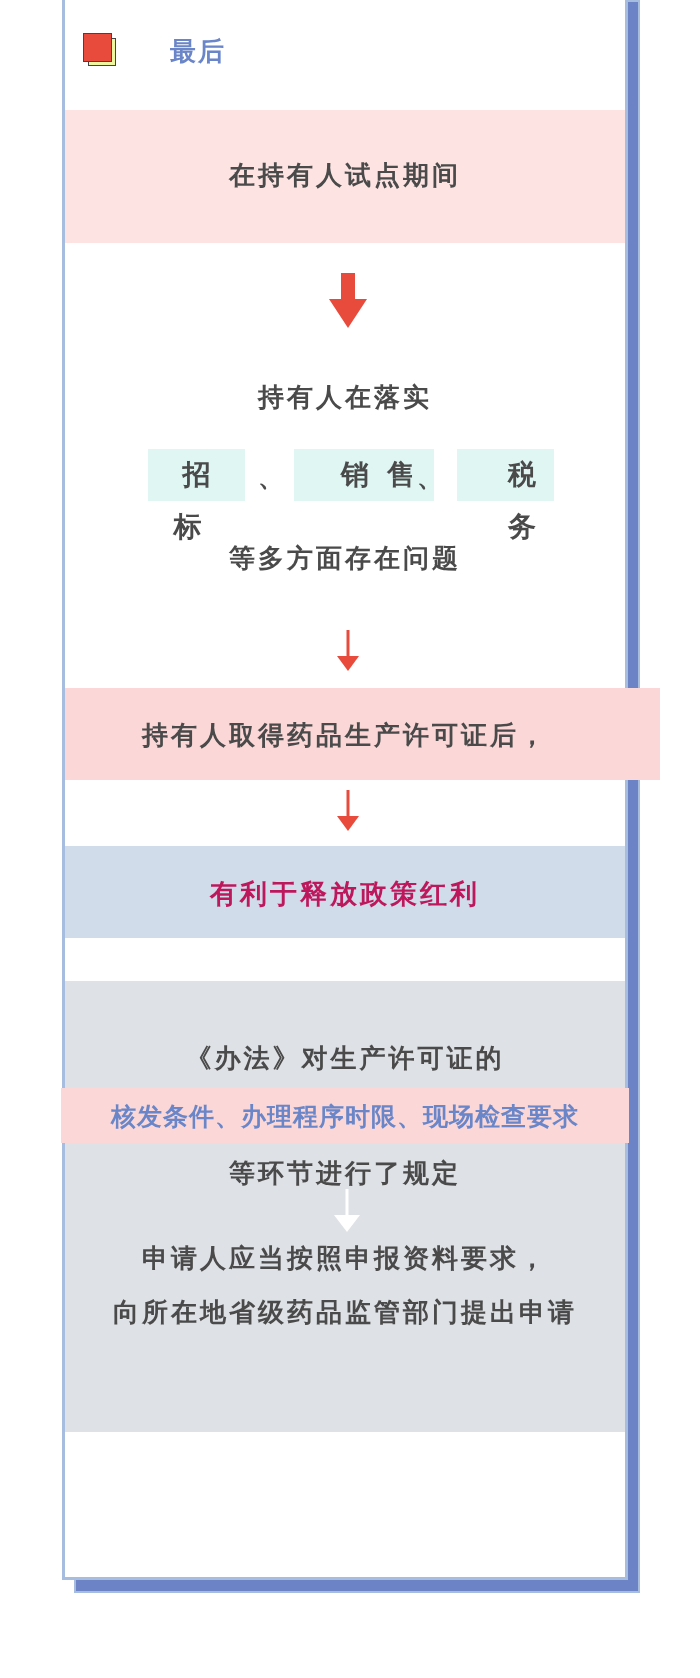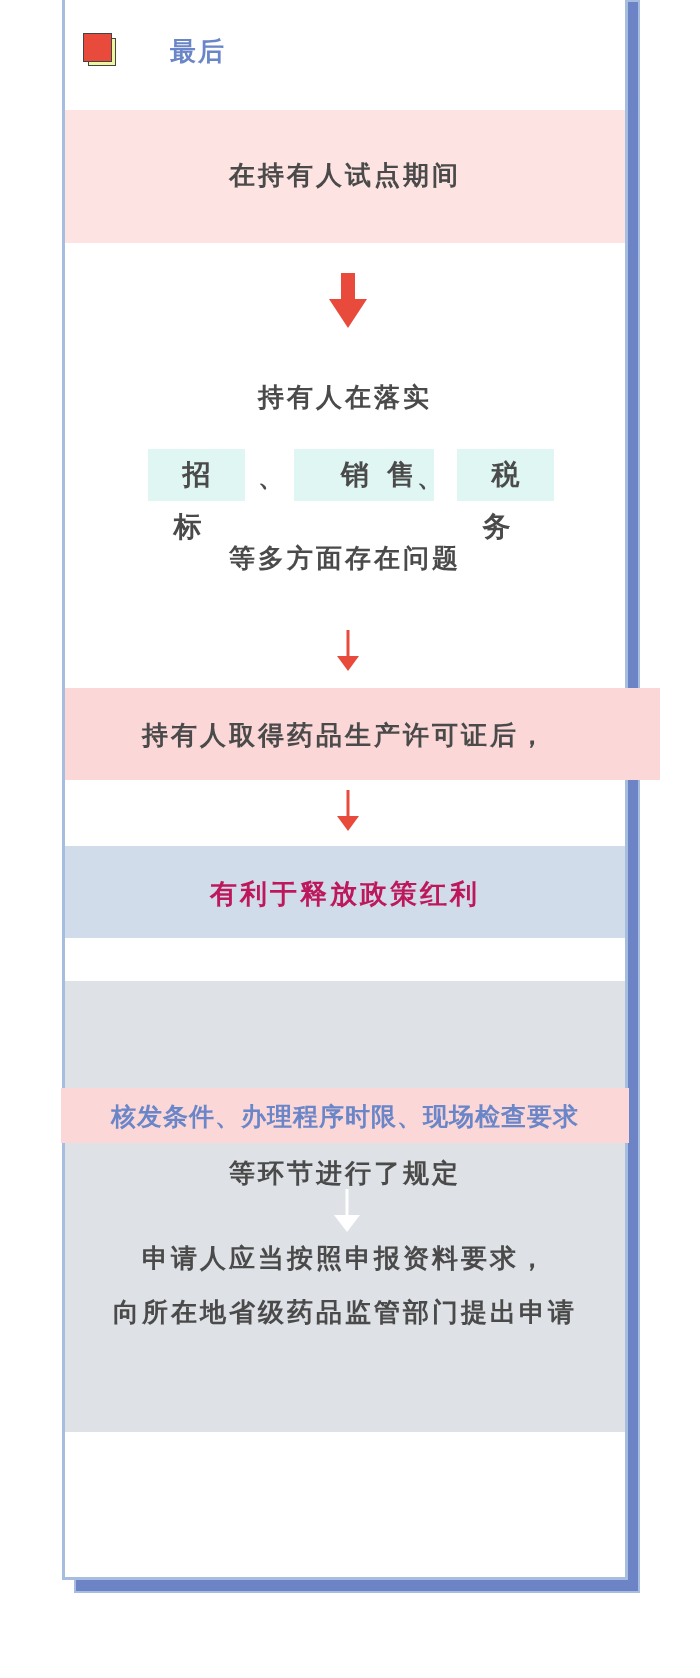--- a/index.html
+++ b/index.html
@@ -41,21 +41,21 @@
     <rect x="12" y="0" width="14" height="30" fill="#e84b3c"></rect>
     <polygon points="0,26 38,26 19,55" fill="#e84b3c"></polygon>
   </svg>
 
   <div class="center-text txt26" style="top:380px;">持有人在落实</div>
 
   <div class="tag" style="left:83px;width:97px;">招标</div>
   <div class="dun" style="left:193px;">、</div>
   <div class="tag" style="left:229px;width:112px;padding-left:28px;">销售</div>
   <div class="dun" style="left:352px;">、</div>
-  <div class="tag" style="left:392px;width:97px;">税务</div>
+  <div class="tag" style="left:392px;width:97px;text-align:right;">税务</div>
 
   <div class="center-text txt26" style="top:541px;">等多方面存在问题</div>
 
   <svg class="abs" style="left:272px;top:630px;" width="22" height="42">
     <line x1="11" y1="0" x2="11" y2="36" stroke="#e84b3c" stroke-width="3"></line>
     <polygon points="0,26 22,26 11,41" fill="#e84b3c"></polygon>
   </svg>
 
   <div class="box" style="top:688px;height:92px;background:#fbd8d7;padding-left:35px;">
     <div class="center-text" style="top:30px;font-size:26px;">持有人取得药品生产许可证后，</div>
@@ -64,20 +64,21 @@
   <svg class="abs" style="left:272px;top:790px;" width="22" height="42">
     <line x1="11" y1="0" x2="11" y2="36" stroke="#e84b3c" stroke-width="3"></line>
     <polygon points="0,26 22,26 11,41" fill="#e84b3c"></polygon>
   </svg>
 
   <div class="box" style="top:846px;height:92px;background:#d1dcea;">
     <div class="center-text" style="top:30px;font-size:27px;color:#be185d;">有利于释放政策红利</div>
   </div>
 
   <div class="box" style="top:981px;height:451px;background:#dee1e5;">
+    <div class="center-text" style="top:60px;font-size:26px;">《办法》对生产许可证的</div>
     <div class="abs" style="left:-4px;top:107px;width:568px;height:55px;background:#fbd8d7;">
       <div style="position:absolute;left:0;width:568px;top:12px;text-align:center;font-size:25px;letter-spacing:1px;color:#6a86c8;white-space:nowrap;">核发条件、办理程序时限、现场检查要求</div>
     </div>
     <div class="center-text" style="top:175px;font-size:26px;">等环节进行了规定</div>
     <svg class="abs" style="left:269px;top:208px;" width="26" height="44">
       <line x1="13" y1="0" x2="13" y2="38" stroke="#ffffff" stroke-width="3"></line>
       <polygon points="0,26 26,26 13,43" fill="#ffffff"></polygon>
     </svg>
     <div class="center-text" style="top:260px;font-size:26px;">申请人应当按照申报资料要求，</div>
     <div class="center-text" style="top:314px;font-size:26px;">向所在地省级药品监管部门提出申请</div>

